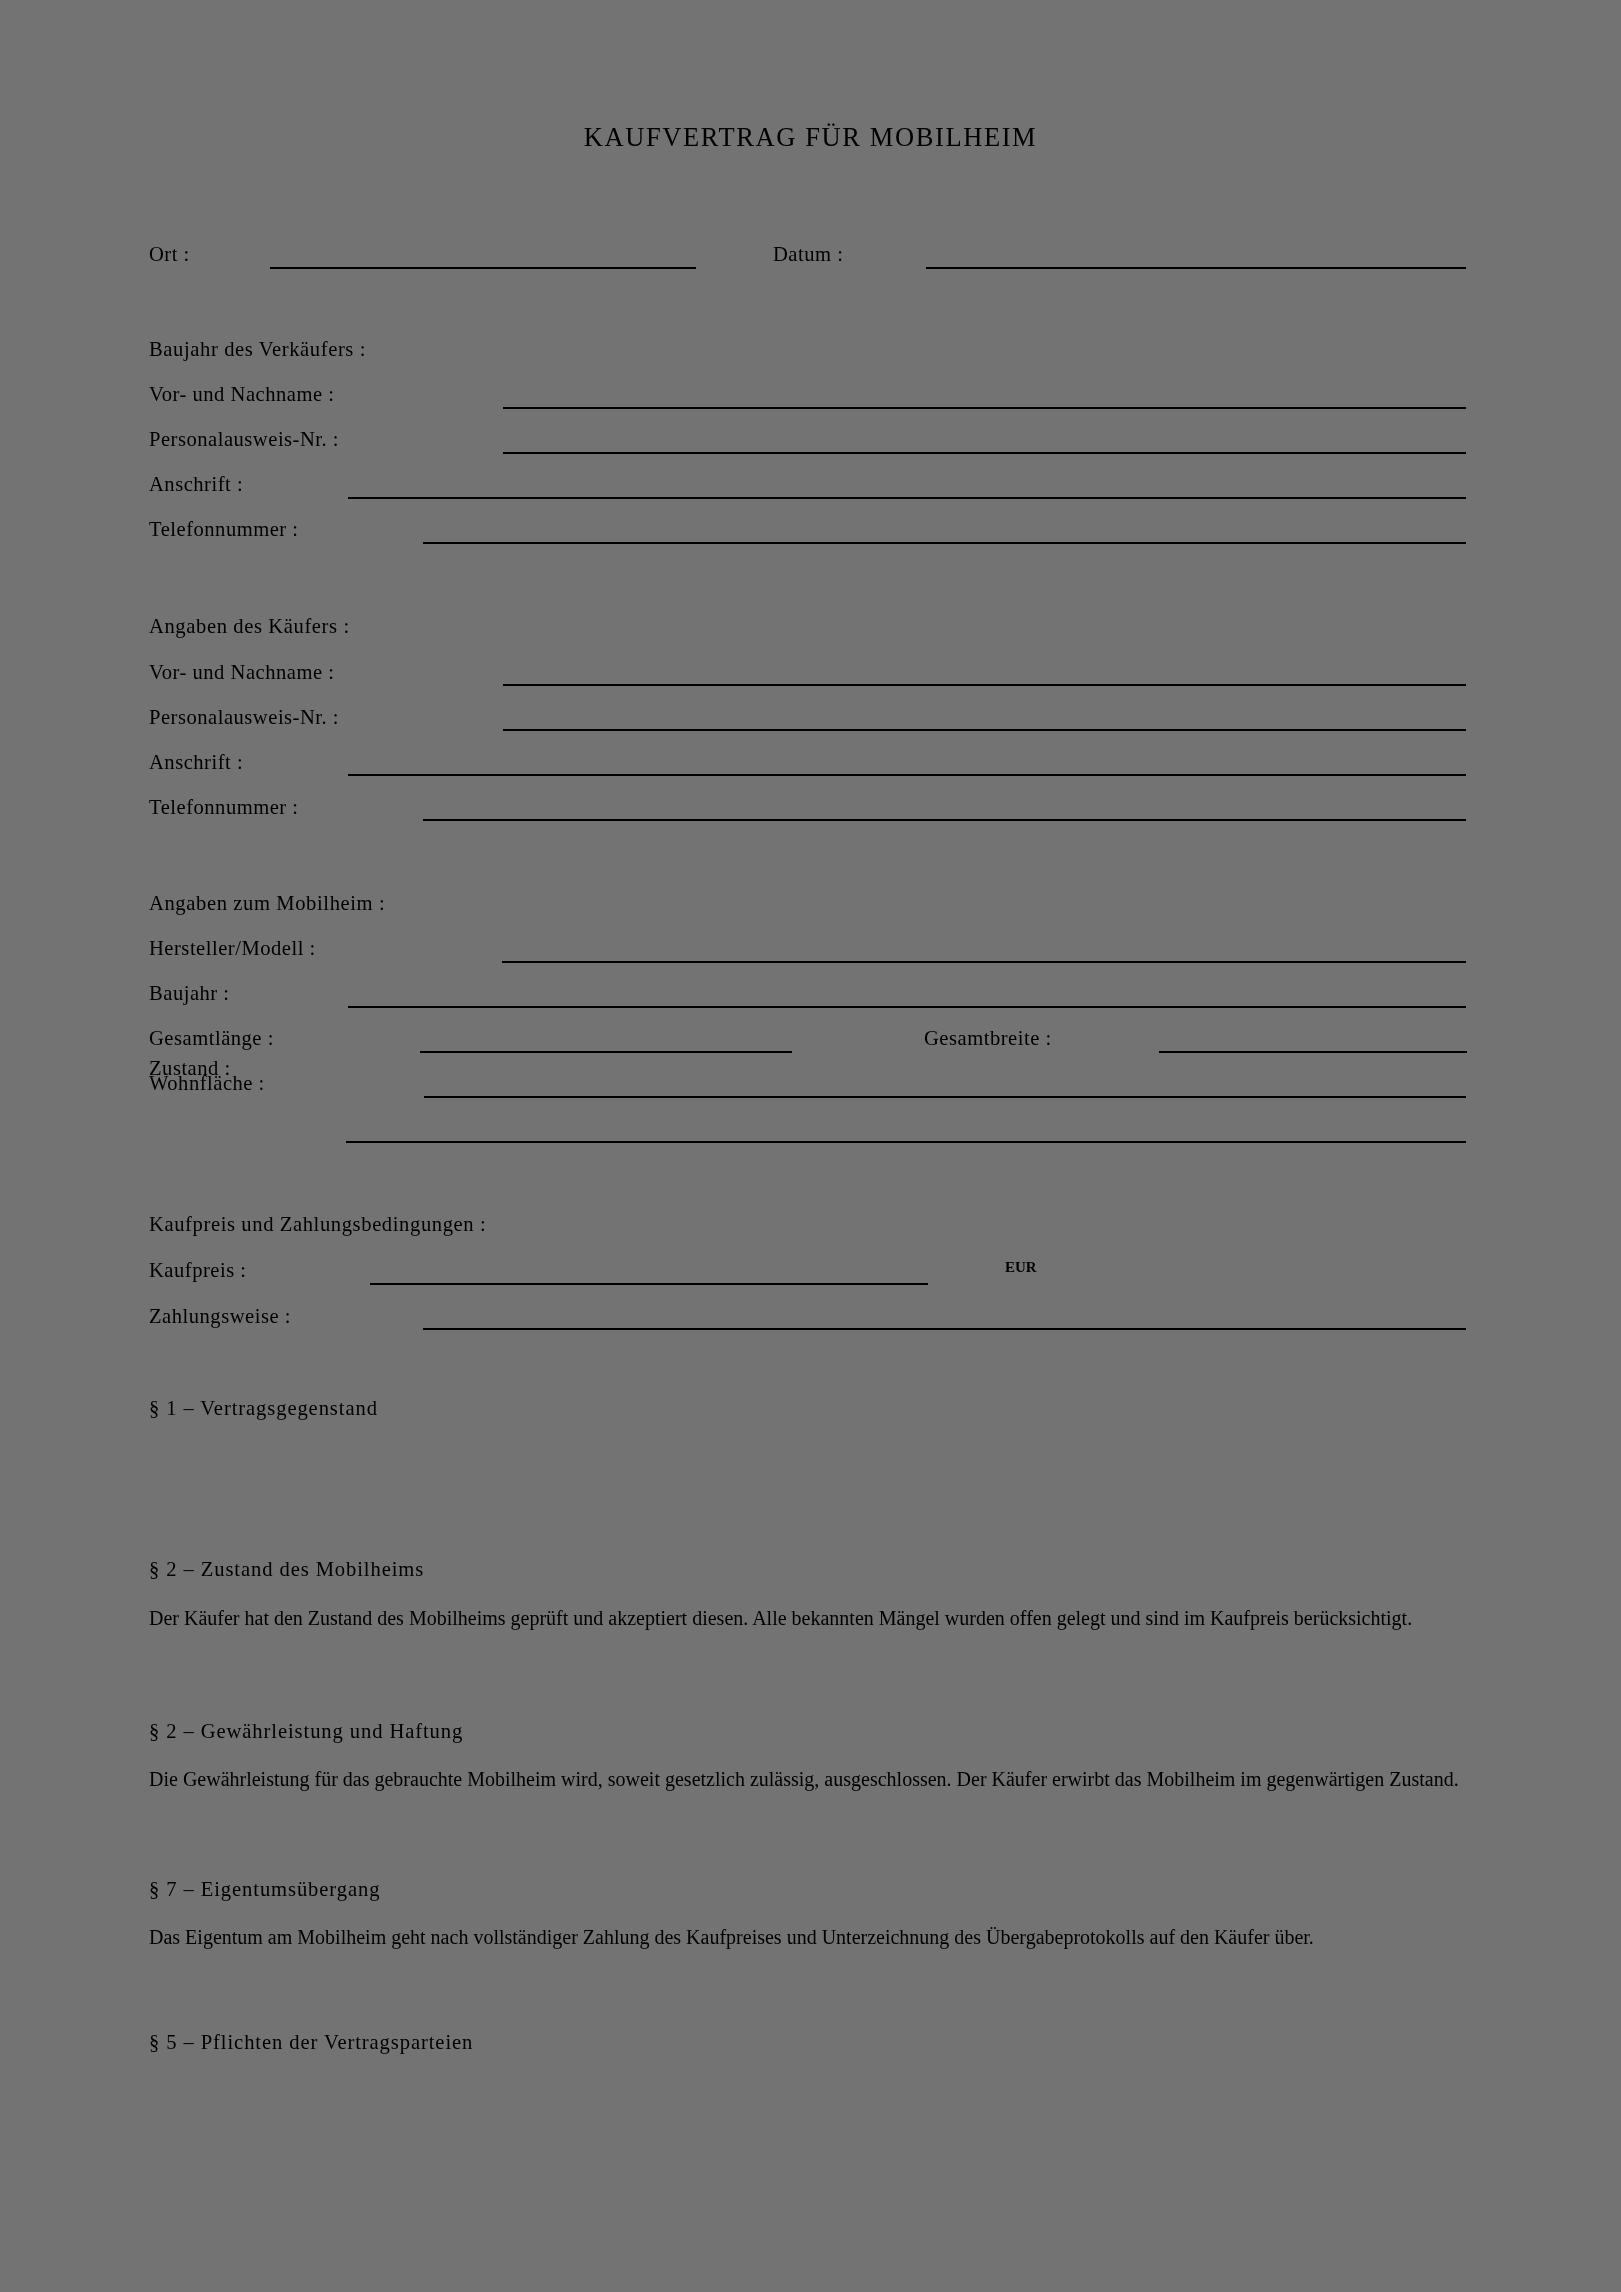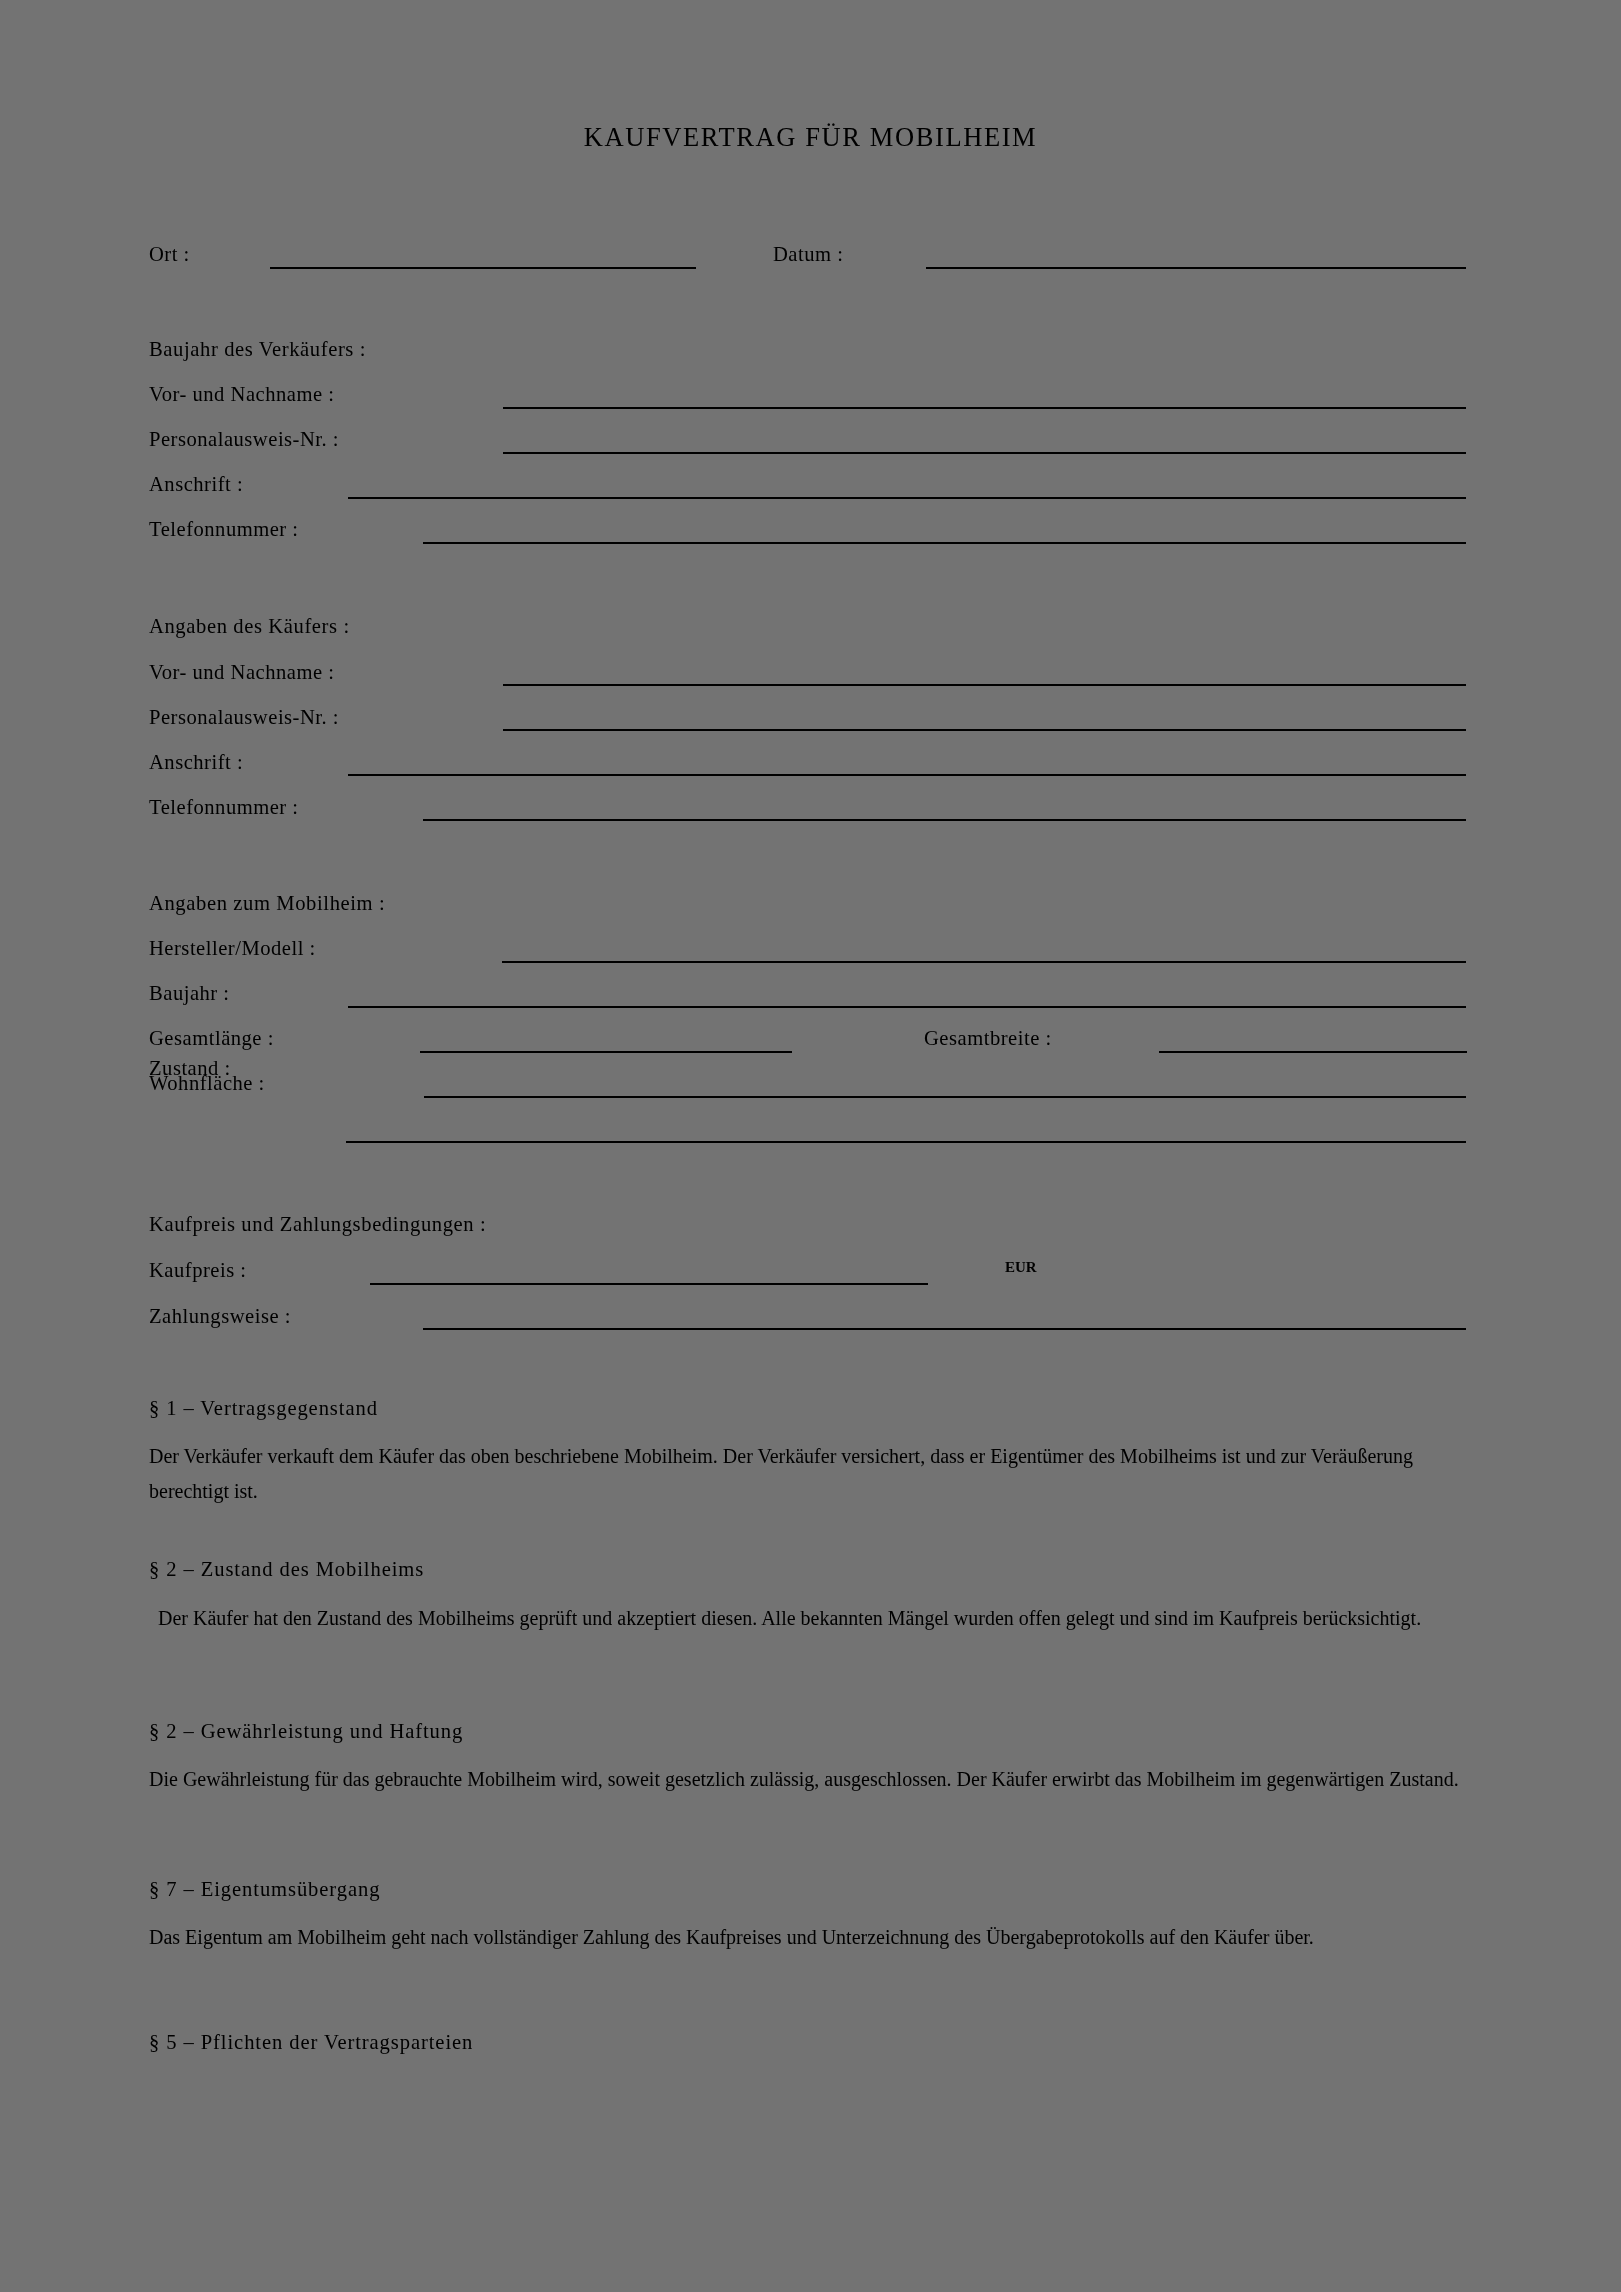--- a/index.html
+++ b/index.html
@@ -138,24 +138,23 @@
   <div class="section-head" style="left:149px; top:1214px;">Kaufpreis und Zahlungsbedingungen :</div>
 
   <div class="field-label" style="left:149px; top:1260px;">Kaufpreis :</div>
   <div class="rule" style="left:370px; top:1283px; width:558px;"></div>
   <div class="static-text" style="left:1005px; top:1260px;">EUR</div>
 
   <div class="field-label" style="left:149px; top:1306px;">Zahlungsweise :</div>
   <div class="rule" style="left:423px; top:1328px; width:1043px;"></div>
 
   <div class="clause-head" style="left:149px; top:1398px;">§ 1 – Vertragsgegenstand</div>
-  <div class="clause-body" style="left:149px; top:1439px; width:1317px;">Der Verkäufer verkauft dem Käufer das oben beschriebene Mobilheim. Der Verkäufer versichert, dass er Eigentümer des Mobilheims ist und zur Veräußerung berechtigt ist.</div>
 
   <div class="clause-head" style="left:149px; top:1559px;">§ 2 – Zustand des Mobilheims</div>
-  <div class="clause-body" style="left:149px; top:1601px; width:1317px;margin-left:9px;">Der Käufer hat den Zustand des Mobilheims geprüft und akzeptiert diesen. Alle bekannten Mängel wurden offen gelegt und sind im Kaufpreis berücksichtigt.</div>
+  <div class="clause-body" style="left:149px; top:1601px; width:1317px;">Der Käufer hat den Zustand des Mobilheims geprüft und akzeptiert diesen. Alle bekannten Mängel wurden offen gelegt und sind im Kaufpreis berücksichtigt.</div>
 
   <div class="clause-head" style="left:149px; top:1721px;">§ 2 – Gewährleistung und Haftung</div>
   <div class="clause-body" style="left:149px; top:1762px; width:1317px;">Die Gewährleistung für das gebrauchte Mobilheim wird, soweit gesetzlich zulässig, ausgeschlossen. Der Käufer erwirbt das Mobilheim im gegenwärtigen Zustand.</div>
 
   <div class="clause-head" style="left:149px; top:1879px;">§ 7 – Eigentumsübergang</div>
   <div class="clause-body" style="left:149px; top:1920px; width:1166px;">Das Eigentum am Mobilheim geht nach vollständiger Zahlung des Kaufpreises und Unterzeichnung des Übergabeprotokolls auf den Käufer über.</div>
 
   <div class="clause-head" style="left:149px; top:2032px;">§ 5 – Pflichten der Vertragsparteien</div>
 
 </div>

